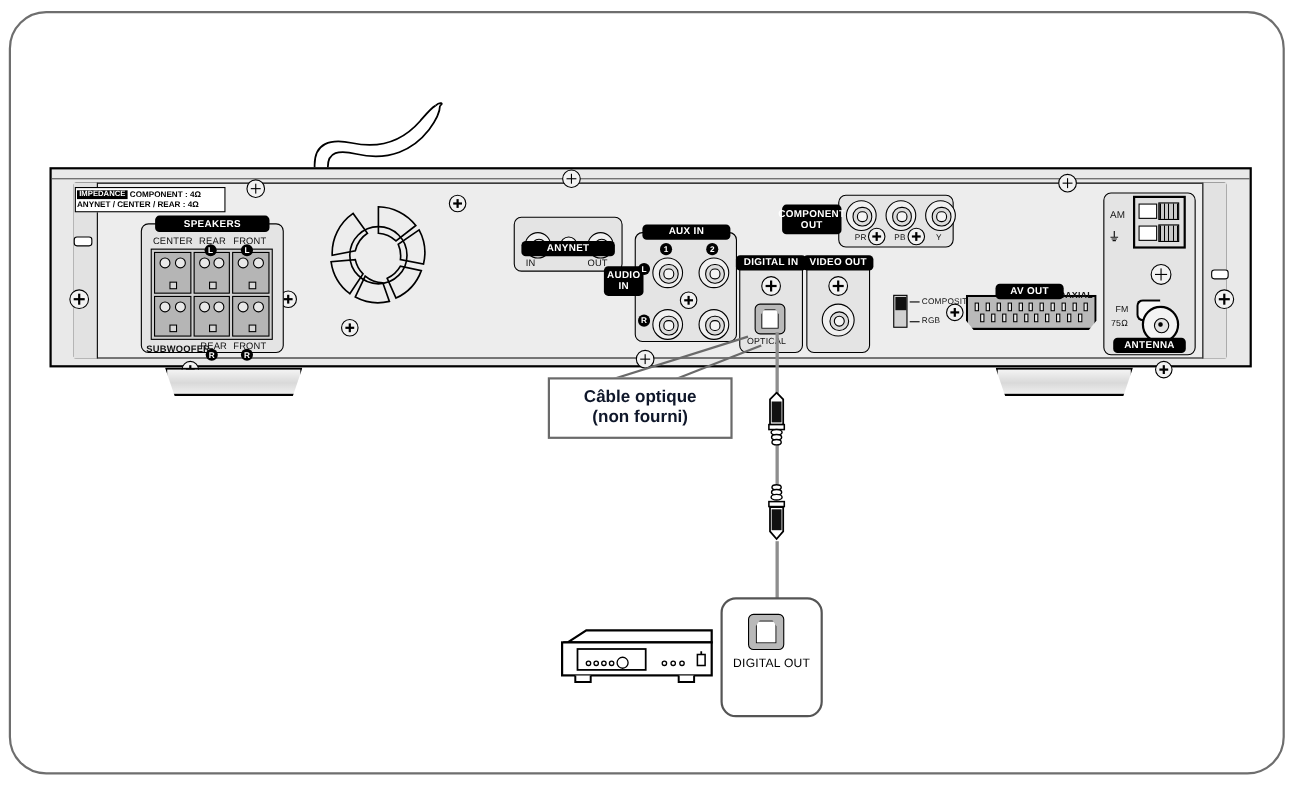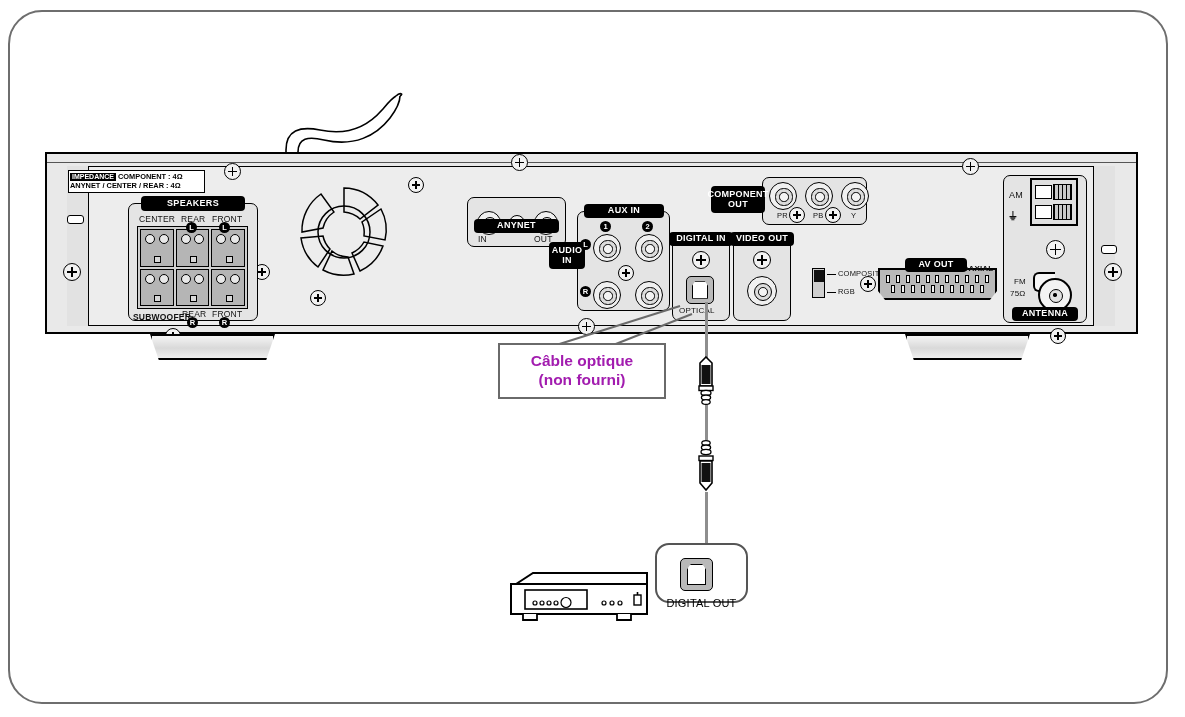--- a/index.html
+++ b/index.html
@@ -191,35 +191,35 @@
   
   .cord{position:absolute;left:250px;top:86px;width:180px;height:90px;}
 
   
   .callout{
     position:absolute;left:498px;top:343px;width:168px;height:56px;
     background:#fff;border:2.4px solid #6a6a6a;box-sizing:border-box;
     display:flex;flex-direction:column;align-items:center;justify-content:center;
     z-index:20;
   }
-  .callout div{font-size:15.5px;font-weight:bold;color:#a21caf;line-height:1.22;}
+  .callout div{font-size:15.5px;font-weight:bold;color:#0f172a;line-height:1.22;}
 
   
   .leader{position:absolute;left:480px;top:300px;width:240px;height:70px;z-index:19;}
 
   
   .cable-line{position:absolute;left:704.5px;top:300px;width:3px;background:#8e8e8e;z-index:4;}
   .conn{position:absolute;z-index:9;}
 
   
   .stb{position:absolute;left:505px;top:570px;width:145px;height:55px;}
   .stb svg{display:block;}
 
   .digbox{
-    position:absolute;left:655px;top:543px;width:93px;height:60px;
+    position:absolute;left:655px;top:543px;width:93px;height:109px;
     border:2.2px solid #555;border-radius:14px;background:#fff;box-sizing:border-box;
     z-index:10;
   }
   .digbox .optical{left:23px;top:13px;width:33px;height:33px;}
   .digbox .cap{
     position:absolute;left:0;right:0;top:52px;text-align:center;
     font-size:11px;color:#000;letter-spacing:.2px;
   }
 </style>
 </head>

